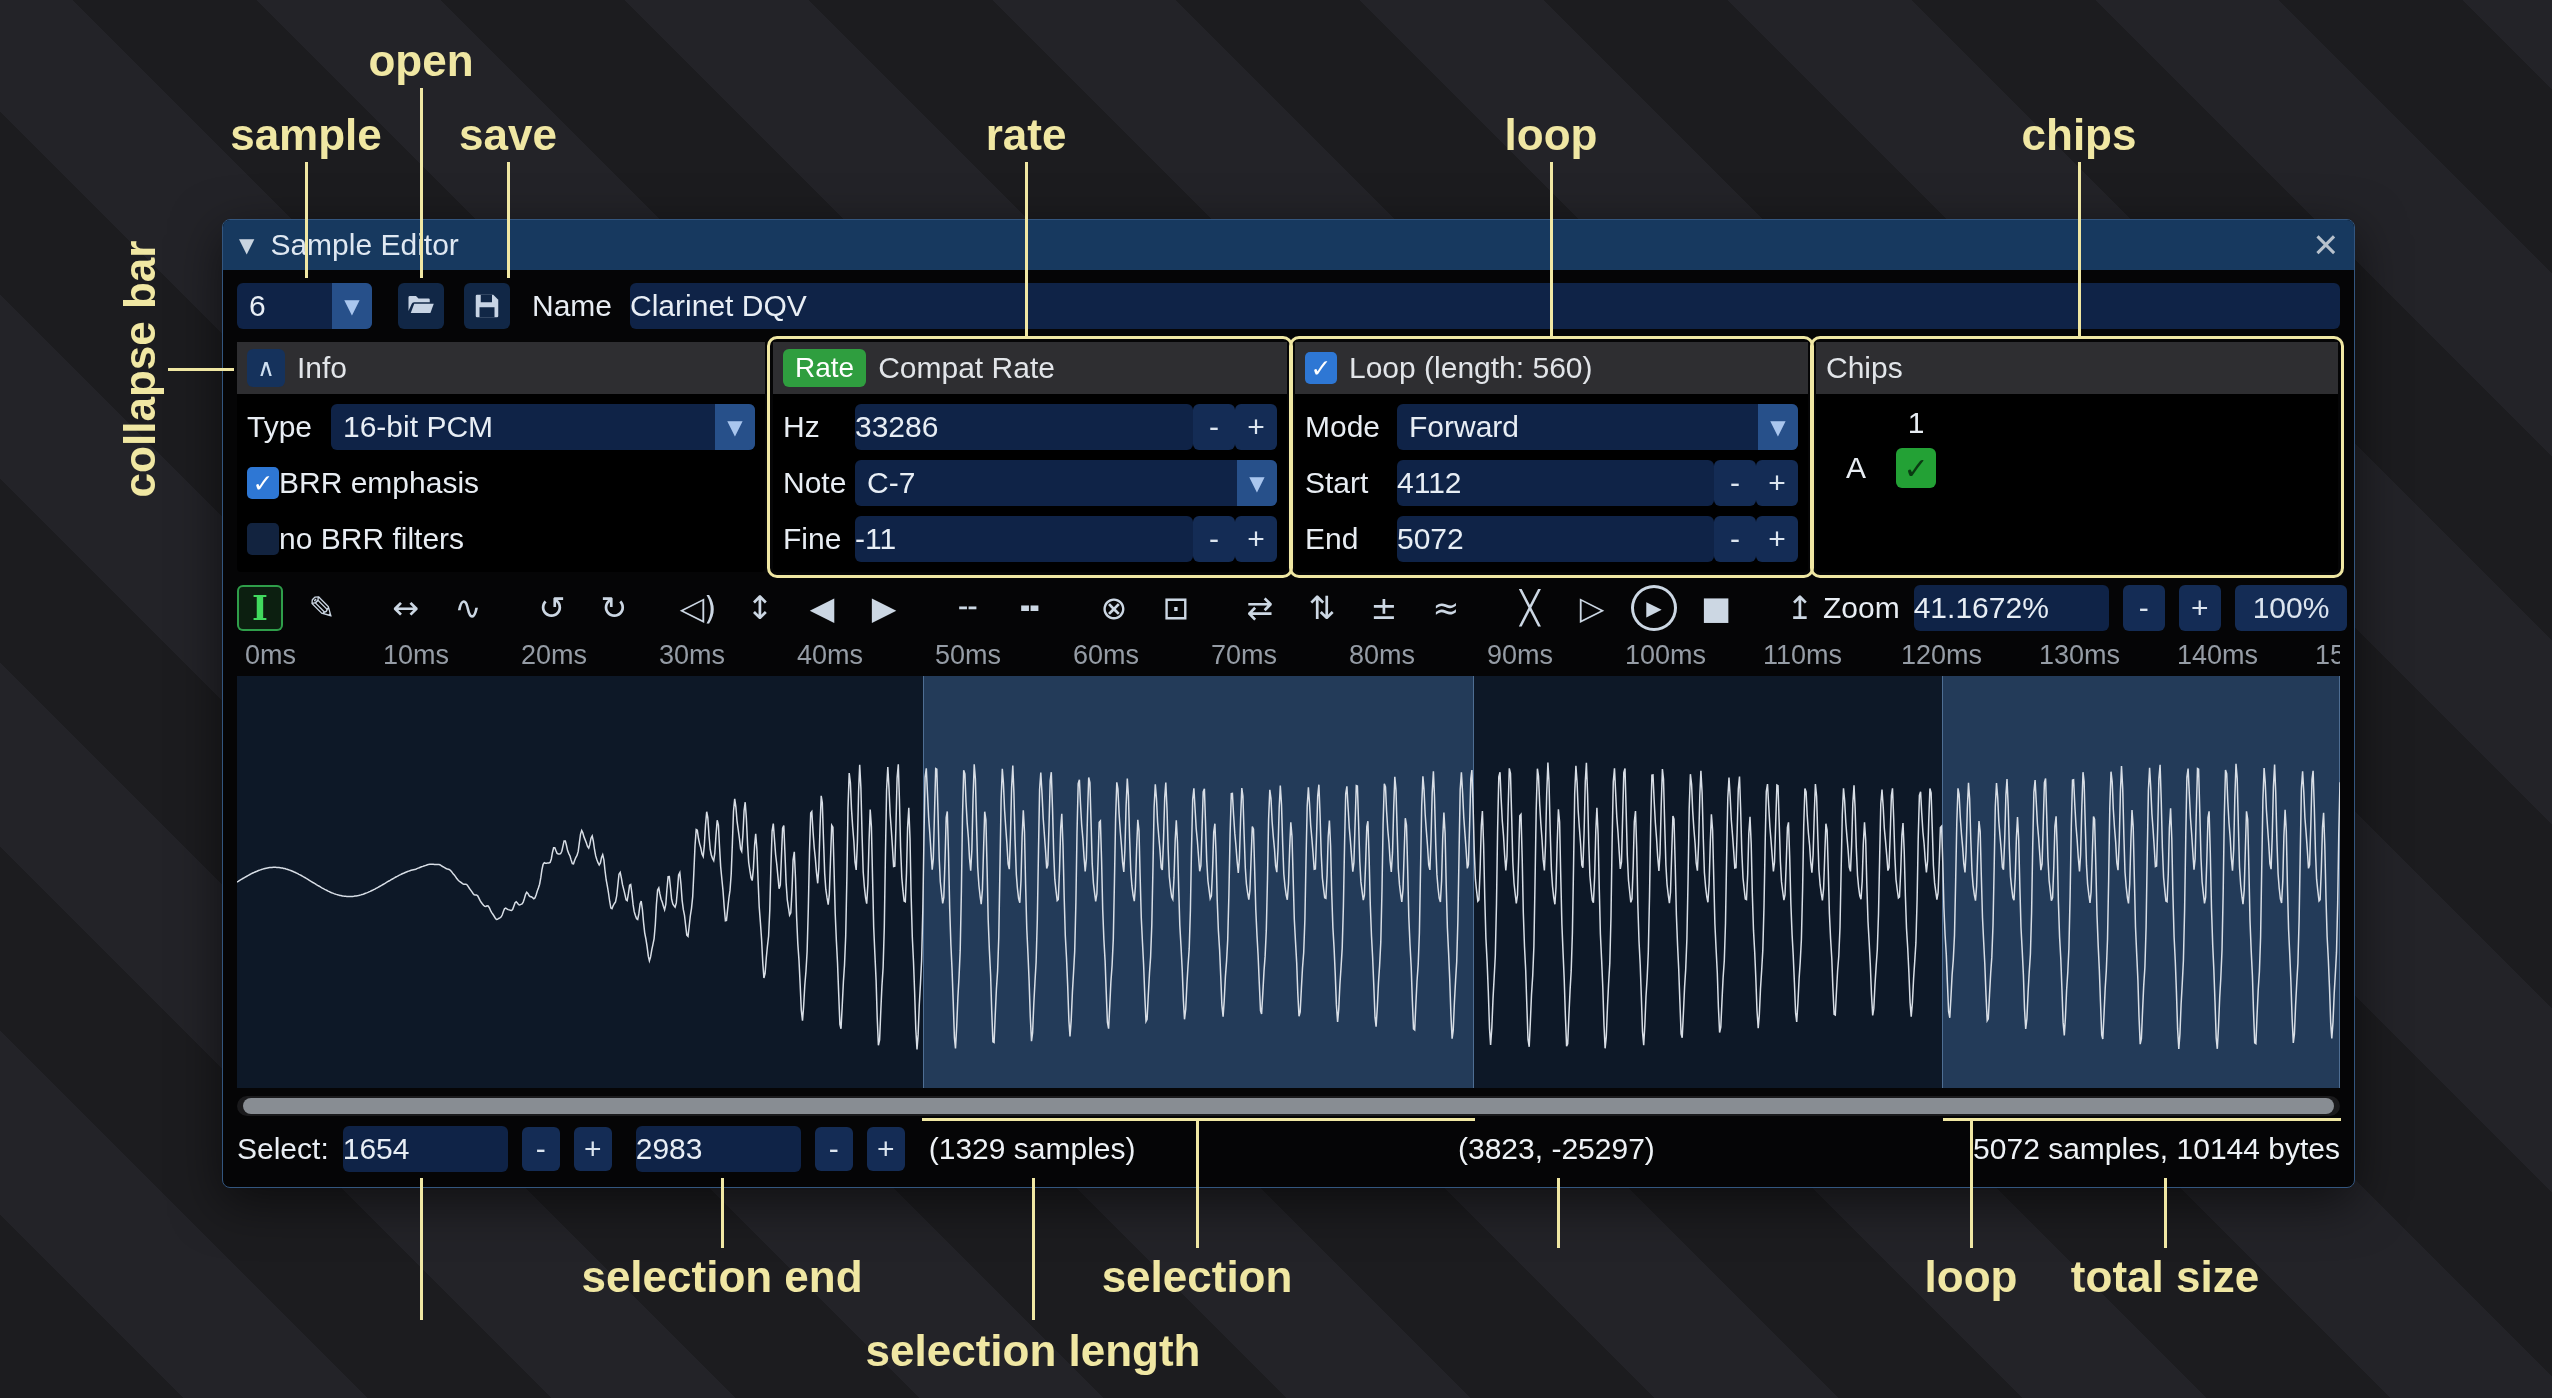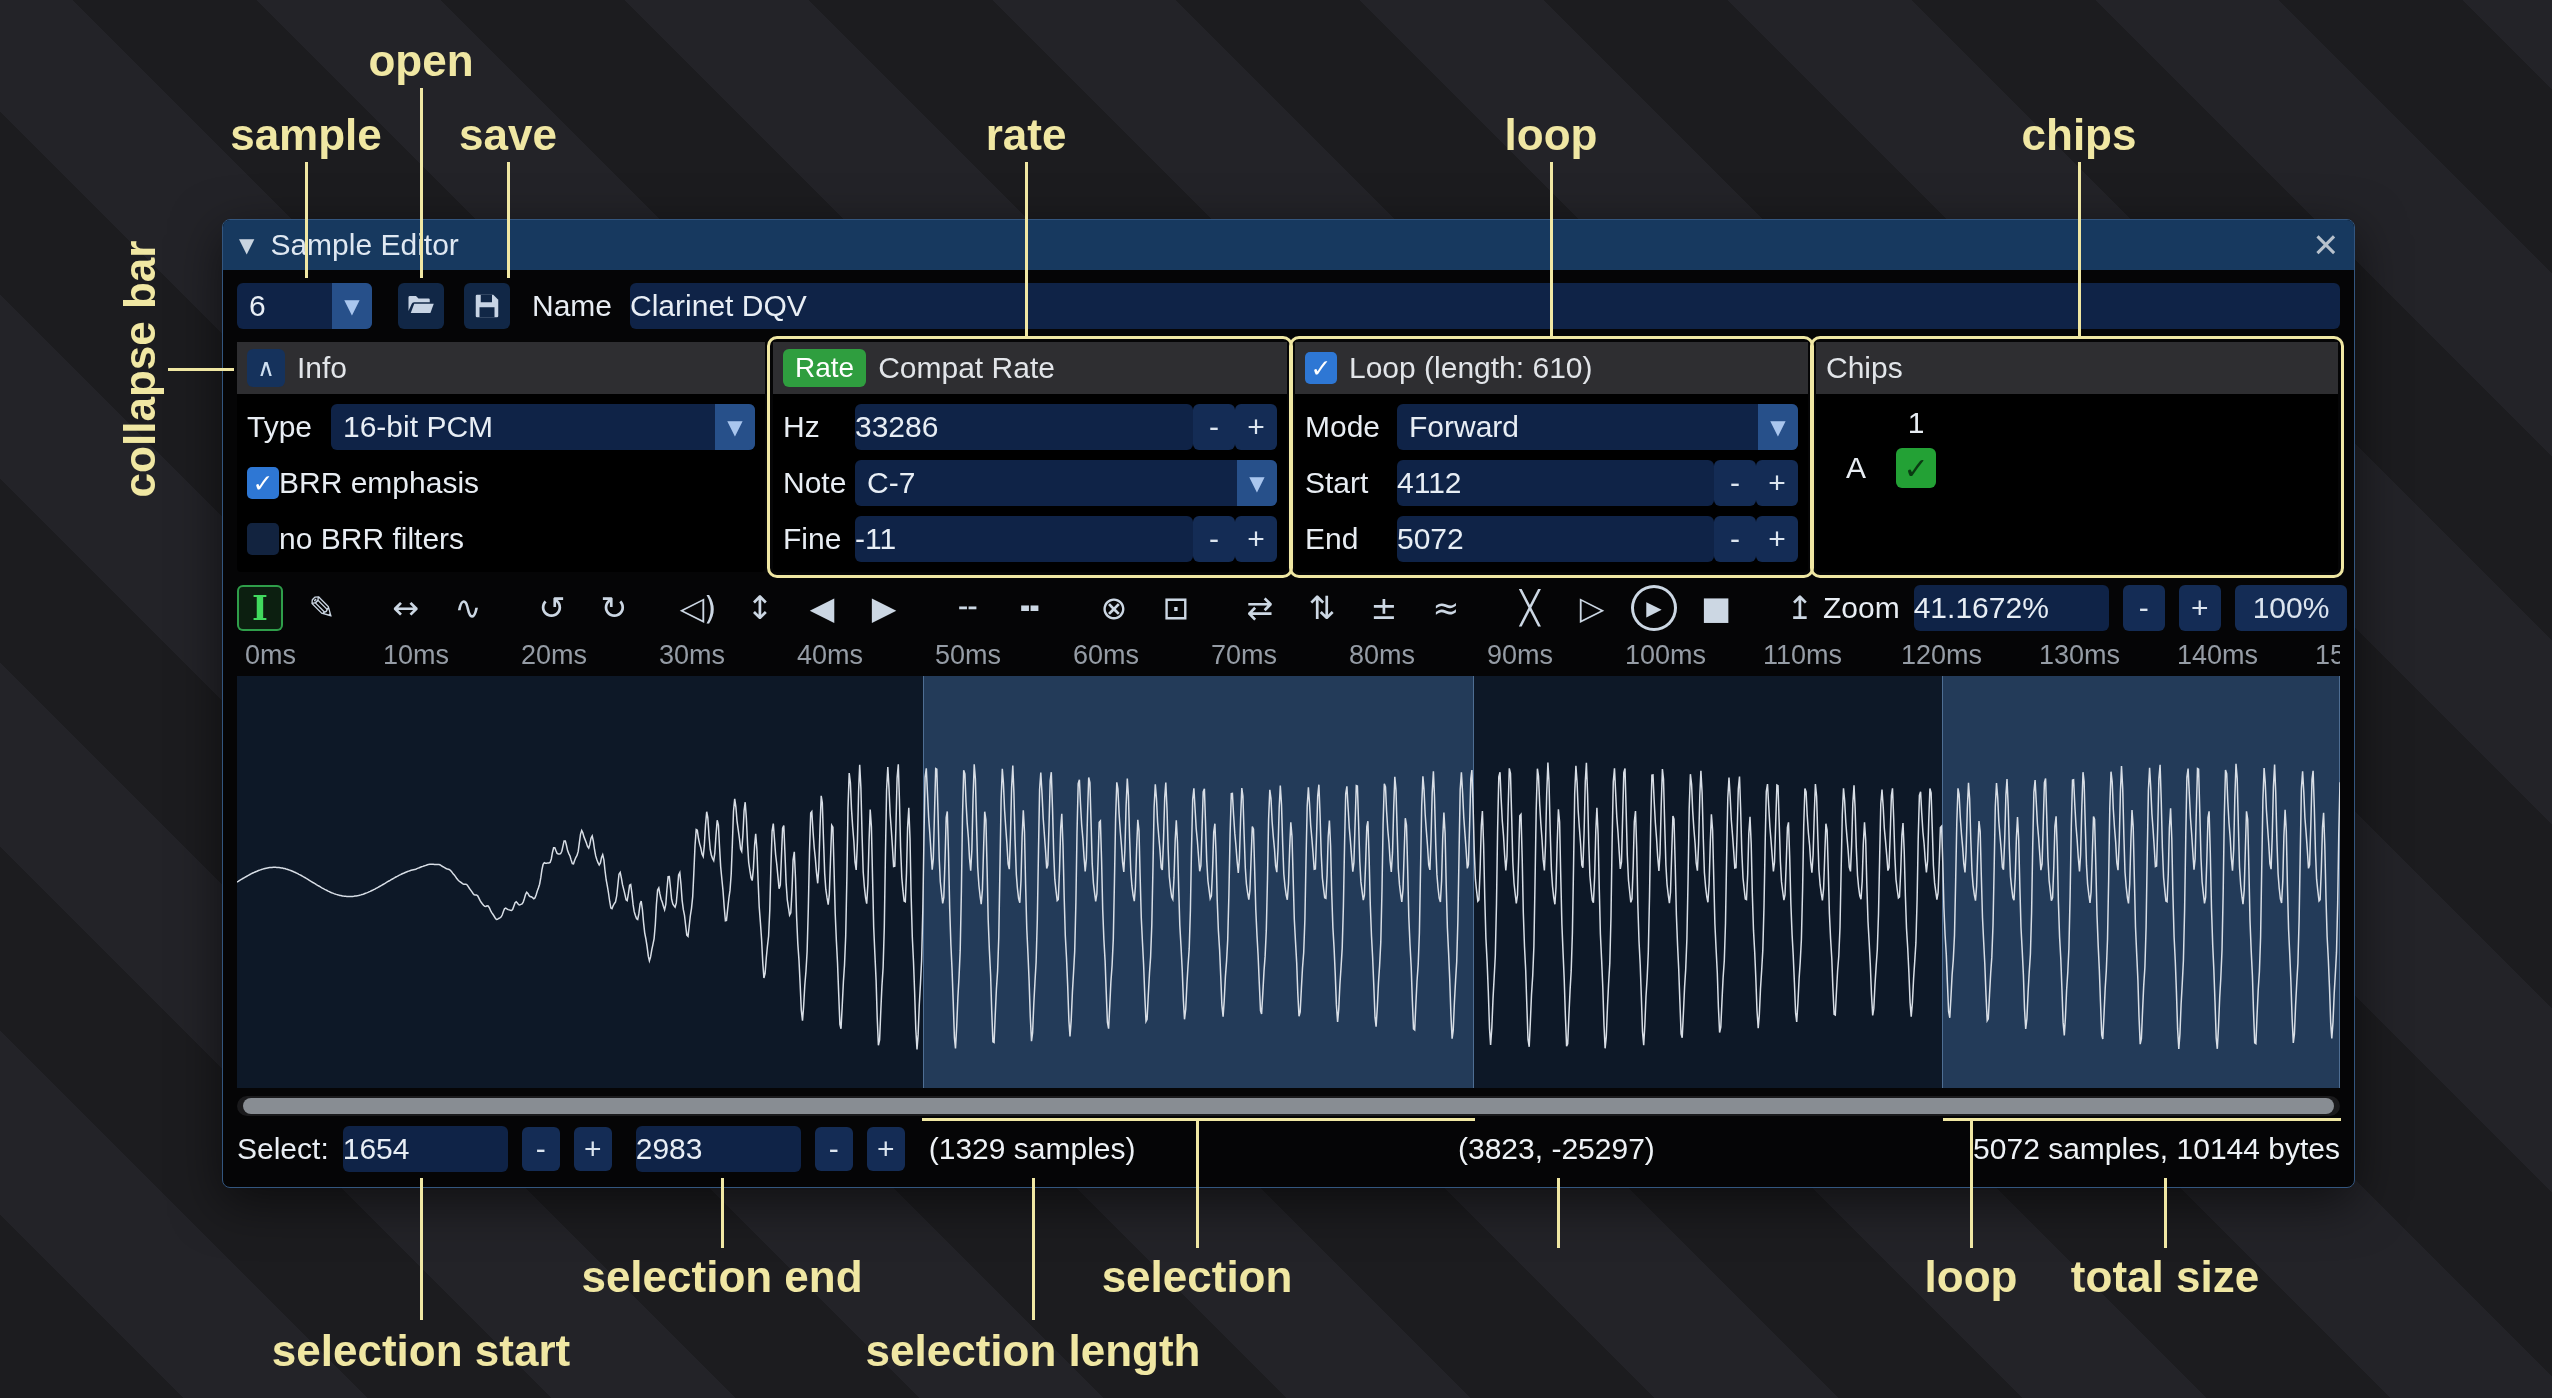--- a/index.html
+++ b/index.html
@@ -225,21 +225,21 @@
             <input class="field grow" value="-11" style="">
             <button class="sbtn">-</button>
             <button class="sbtn">+</button>
           </div>
         </div>
       </div>
 
       <div class="panel hl">
         <div class="phead">
           <span class="checkbox checked"></span>
-          <span class="phead-title">Loop (length: 610)</span>
+          <span class="phead-title">Loop (length: 560)</span>
         </div>
         <div class="pbody">
           <div class="prow">
             <span class="lbl w85">Mode</span>
             <div class="combo grow">
               <span class="combo-val">Forward</span>
               <span class="combo-arrow">▼</span>
             </div>
           </div>
           <div class="prow">
@@ -378,21 +378,20 @@
 
   </div>
 
   <div class="ann-label" style="left:421px;top:36px">open</div>
   <div class="ann-label" style="left:306px;top:110px">sample</div>
   <div class="ann-label" style="left:508px;top:110px">save</div>
   <div class="ann-label" style="left:1026px;top:110px">rate</div>
   <div class="ann-label" style="left:1551px;top:110px">loop</div>
   <div class="ann-label" style="left:2079px;top:110px">chips</div>
   <div class="ann-label rot" style="left:140px;top:369px">collapse bar</div>
-  <div class="ann-label" style="left:421px;top:1326px">selection start</div>
   <div class="ann-label" style="left:722px;top:1252px">selection end</div>
   <div class="ann-label" style="left:1033px;top:1326px">selection length</div>
   <div class="ann-label" style="left:1197px;top:1252px">selection</div>
   <div class="ann-label" style="left:1971px;top:1252px">loop</div>
   <div class="ann-label" style="left:2165px;top:1252px">total size</div>
 
   <div class="vline" style="left:420px;top:88px;height:190px"></div>
   <div class="vline" style="left:305px;top:162px;height:116px"></div>
   <div class="vline" style="left:507px;top:162px;height:116px"></div>
   <div class="vline" style="left:1025px;top:162px;height:176px"></div>

